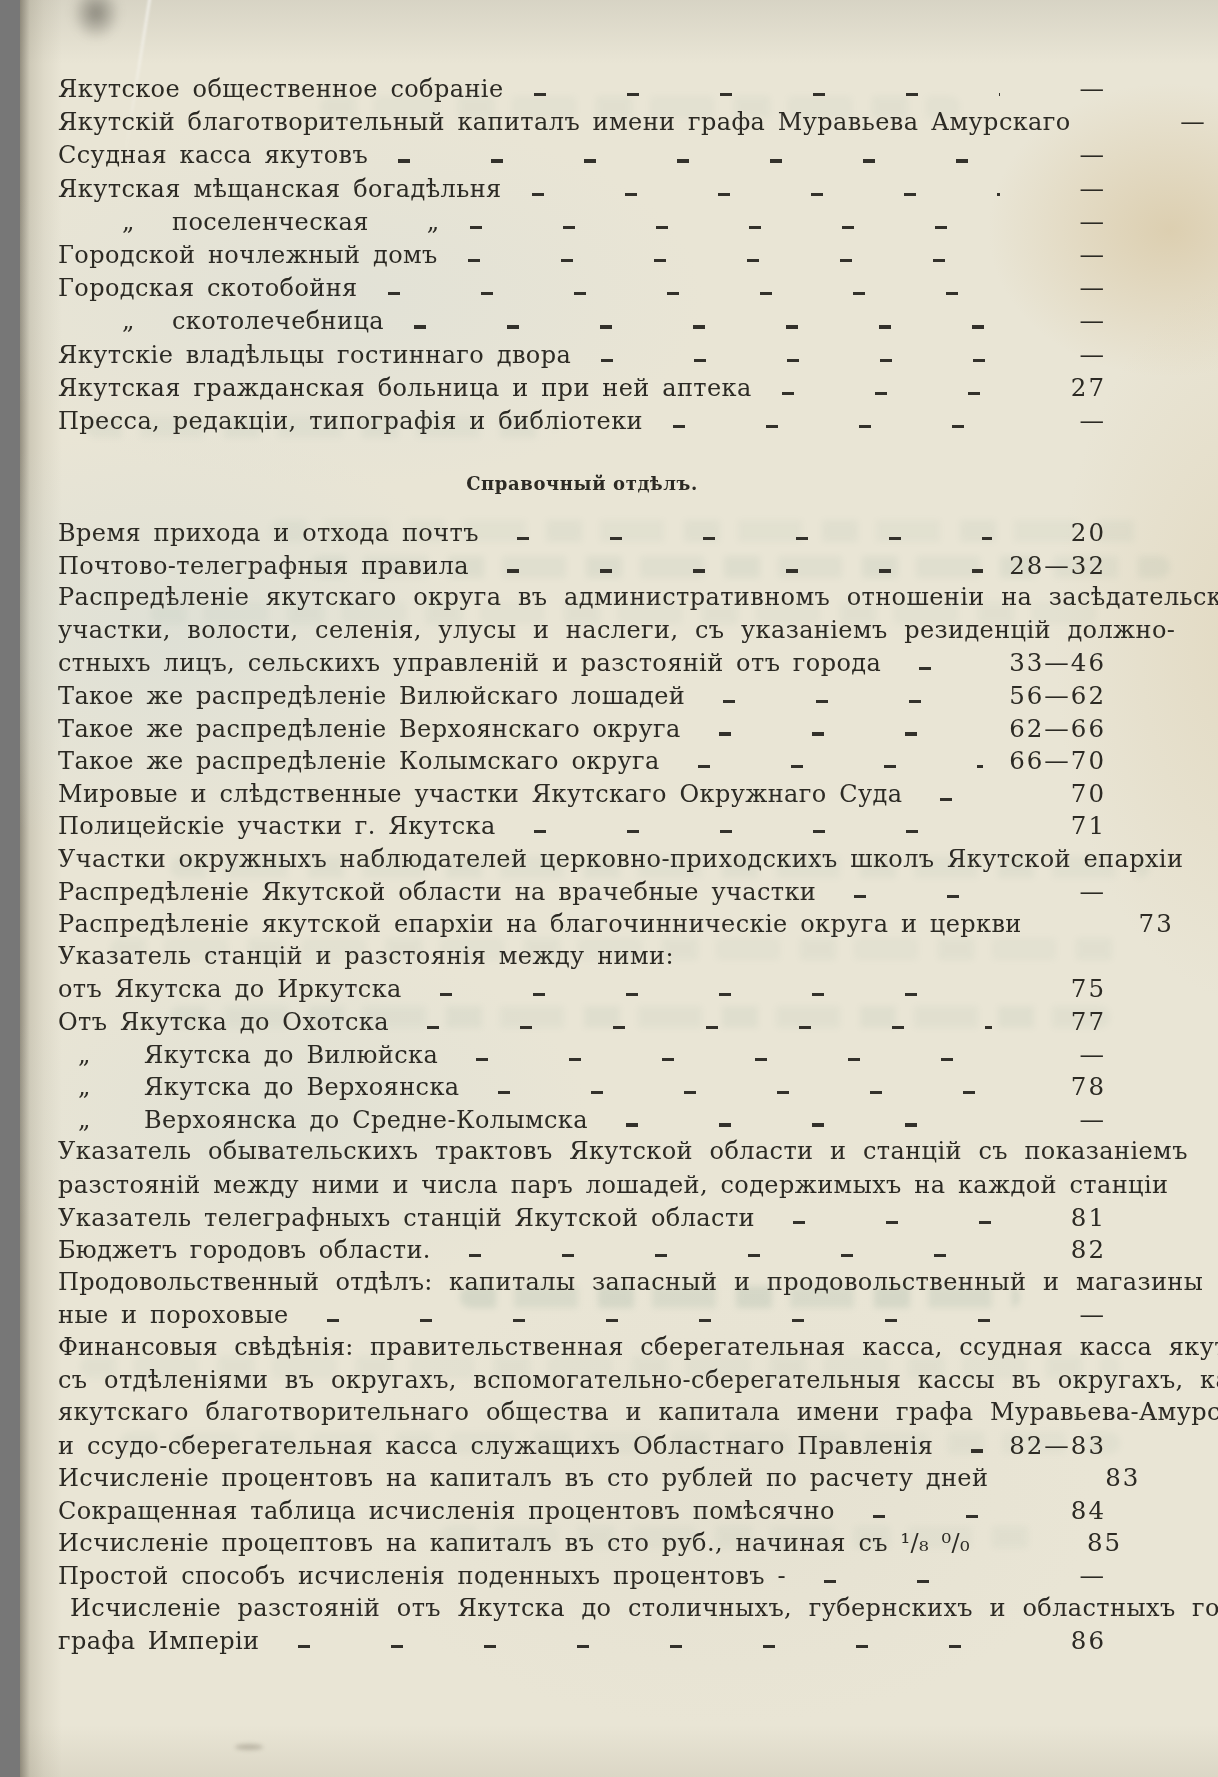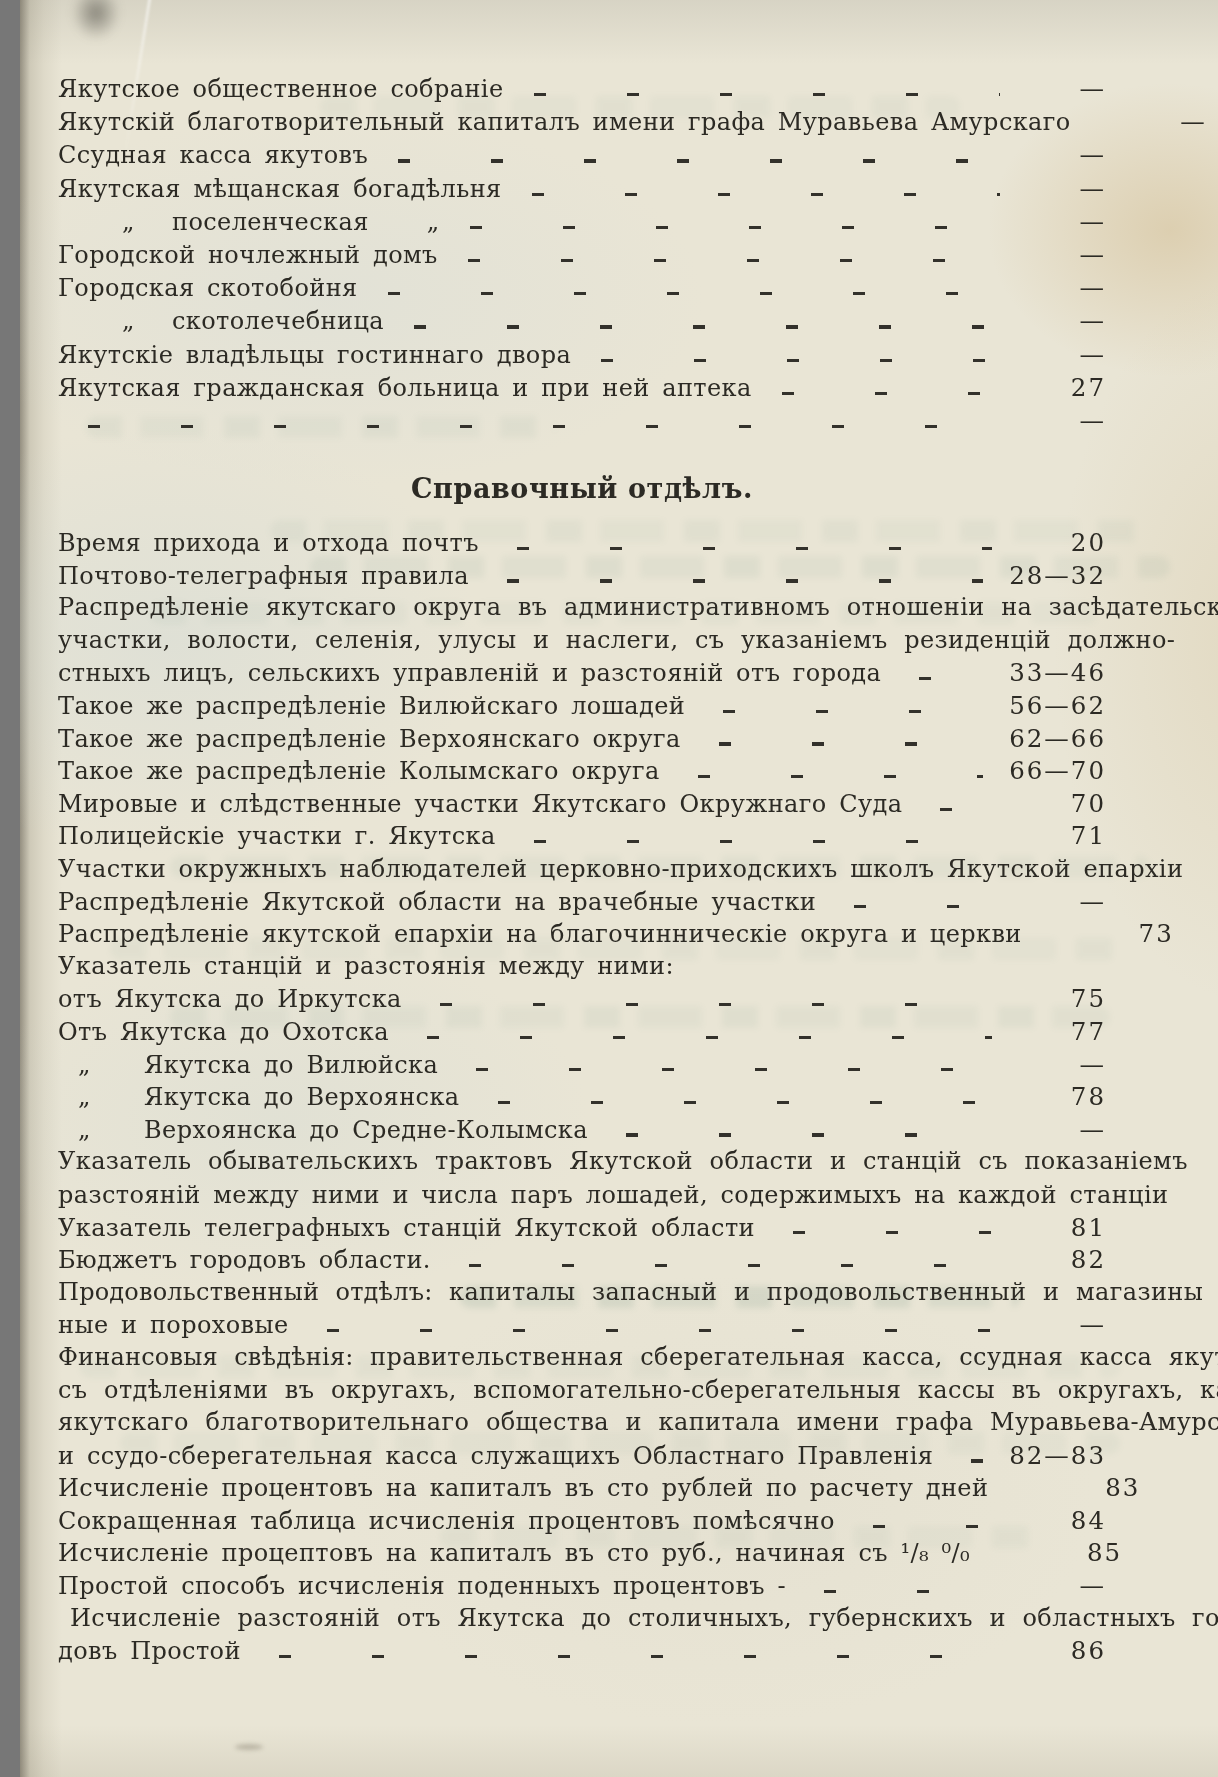--- a/index.html
+++ b/index.html
@@ -53,21 +53,21 @@
   .entry-text b{font-weight:400;letter-spacing:0.2px;}
   .leader{flex:1 1 auto;min-width:0;height:3.2px;align-self:center;transform:translateY(4px);
     margin:0 18px 0 30px;
     background:repeating-linear-gradient(90deg,#33312b 0 12px, rgba(0,0,0,0) 12px 93px);}
   .spacer{flex:1 1 auto;}
   .pageno{flex:0 0 auto;min-width:88px;text-align:right;font-size:24.5px;letter-spacing:2px;}
   .quote{flex:0 0 auto;}
   .q-a{margin-left:64px;width:50px;}
   .q-b{margin-left:20px;width:58px;}
   .tq{flex:0 0 auto;margin-left:58px;}
-  .heading{margin:34px 0 24px 0;text-align:center;font-size:27px;font-weight:700;letter-spacing:0.6px;}
+  .heading{margin:34px 0 24px 0;text-align:center;font-size:18px;font-weight:700;letter-spacing:0.6px;}
 </style>
 </head>
 <body>
 
 <div class="page">
   <div class="smudge"></div>
   <div class="crease"></div>
   <div class="ghost g1"></div>
   <div class="ghost g2"></div>
   <div class="ghost g3"></div>
@@ -131,20 +131,21 @@
           <span class="entry-text">Якутскіе владѣльцы гостиннаго двора</span>
           <div class="leader"></div>
           <span class="pageno">—</span>
         </div>
         <div class="row">
           <span class="entry-text">Якутская гражданская больница и при ней аптека</span>
           <div class="leader"></div>
           <span class="pageno">27</span>
         </div>
         <div class="row">
+          <span class="entry-text">Пресса, редакціи, типографія и библіотеки</span>
           <div class="leader"></div>
           <span class="pageno">—</span>
         </div>
       </div>
     <div class="heading">Справочный отдѣлъ.</div>
     <div class="section sectionB" id="secB">
         <div class="row">
           <span class="entry-text">Время прихода и отхода почтъ</span>
           <div class="leader"></div>
           <span class="pageno">20</span>
@@ -293,19 +294,19 @@
         </div>
         <div class="row">
           <span class="entry-text">Простой способъ исчисленія поденныхъ процентовъ -</span>
           <div class="leader"></div>
           <span class="pageno">—</span>
         </div>
         <div class="row fill indent">
           <span class="entry-text">Исчисленіе разстояній отъ Якутска до столичныхъ, губернскихъ и областныхъ горо-</span>
         </div>
         <div class="row">
-          <span class="entry-text">довъ Простой</span>
+          <span class="entry-text">графа Имперіи</span>
           <div class="leader"></div>
           <span class="pageno">86</span>
         </div>
       </div>
   </div>
 </div>
 
 </body></html>

